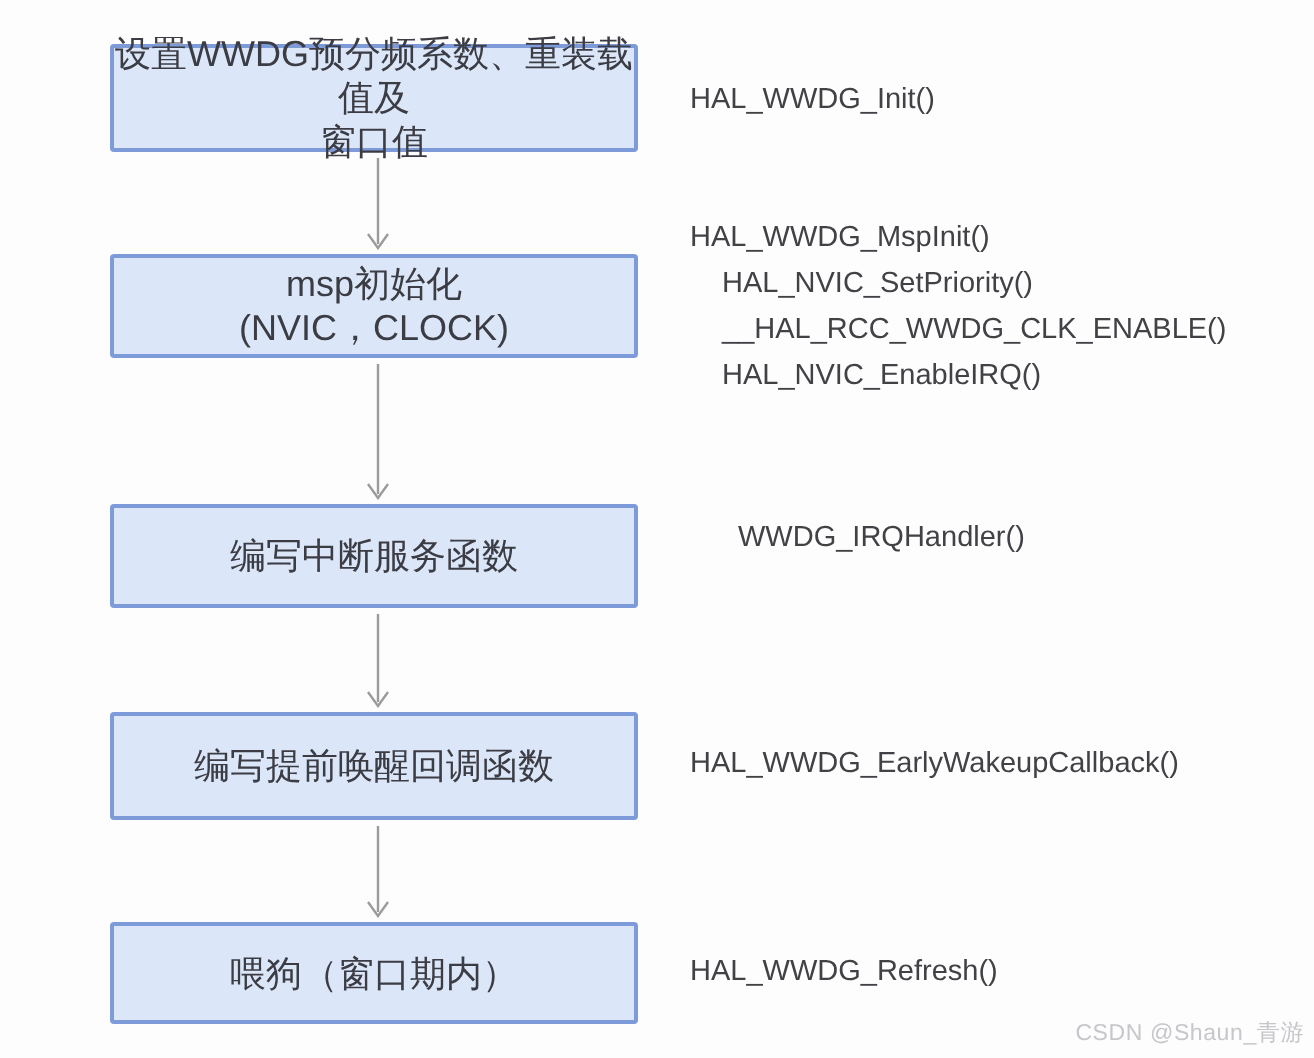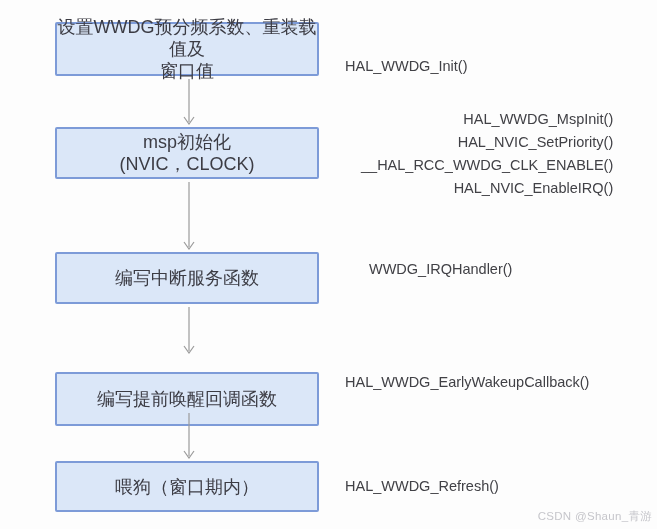--- a/index.html
+++ b/index.html
@@ -53,28 +53,28 @@
     bottom: 5px;
     font-size: 11.5px;
     color: #c6c6cb;
     letter-spacing: 0.3px;
     text-align: right;
   }
   
   .box-0 { top: 22px;  height: 54px; }
   .box-1 { top: 127px; height: 52px; }
   .box-2 { top: 252px; height: 52px; justify-content: center; }
-  .box-3 { top: 356px; height: 54px; margin-top: 16px; }
+  .box-3 { top: 356px; height: 54px; }
   .box-4 { top: 461px; height: 51px; }
   .arrow-0 { top: 79px;  height: 46px; }
   .arrow-1 { top: 182px; height: 68px; }
   .arrow-2 { top: 307px; height: 47px; }
   .arrow-3 { top: 413px; height: 46px; }
-  .fn-0 { top: 39px; margin-top: 16px; }
-  .fn-1 { top: 108px; text-align: right; }
+  .fn-0 { top: 39px; }
+  .fn-1 { top: 108px; }
   .fn-2 { top: 258px; margin-left: 24px; }
   .fn-3 { top: 371px; }
   .fn-4 { top: 475px; }
 </style>
 </head>
 <body>
 
 <div class="canvas">
 
   <div class="flow-box box-0">

